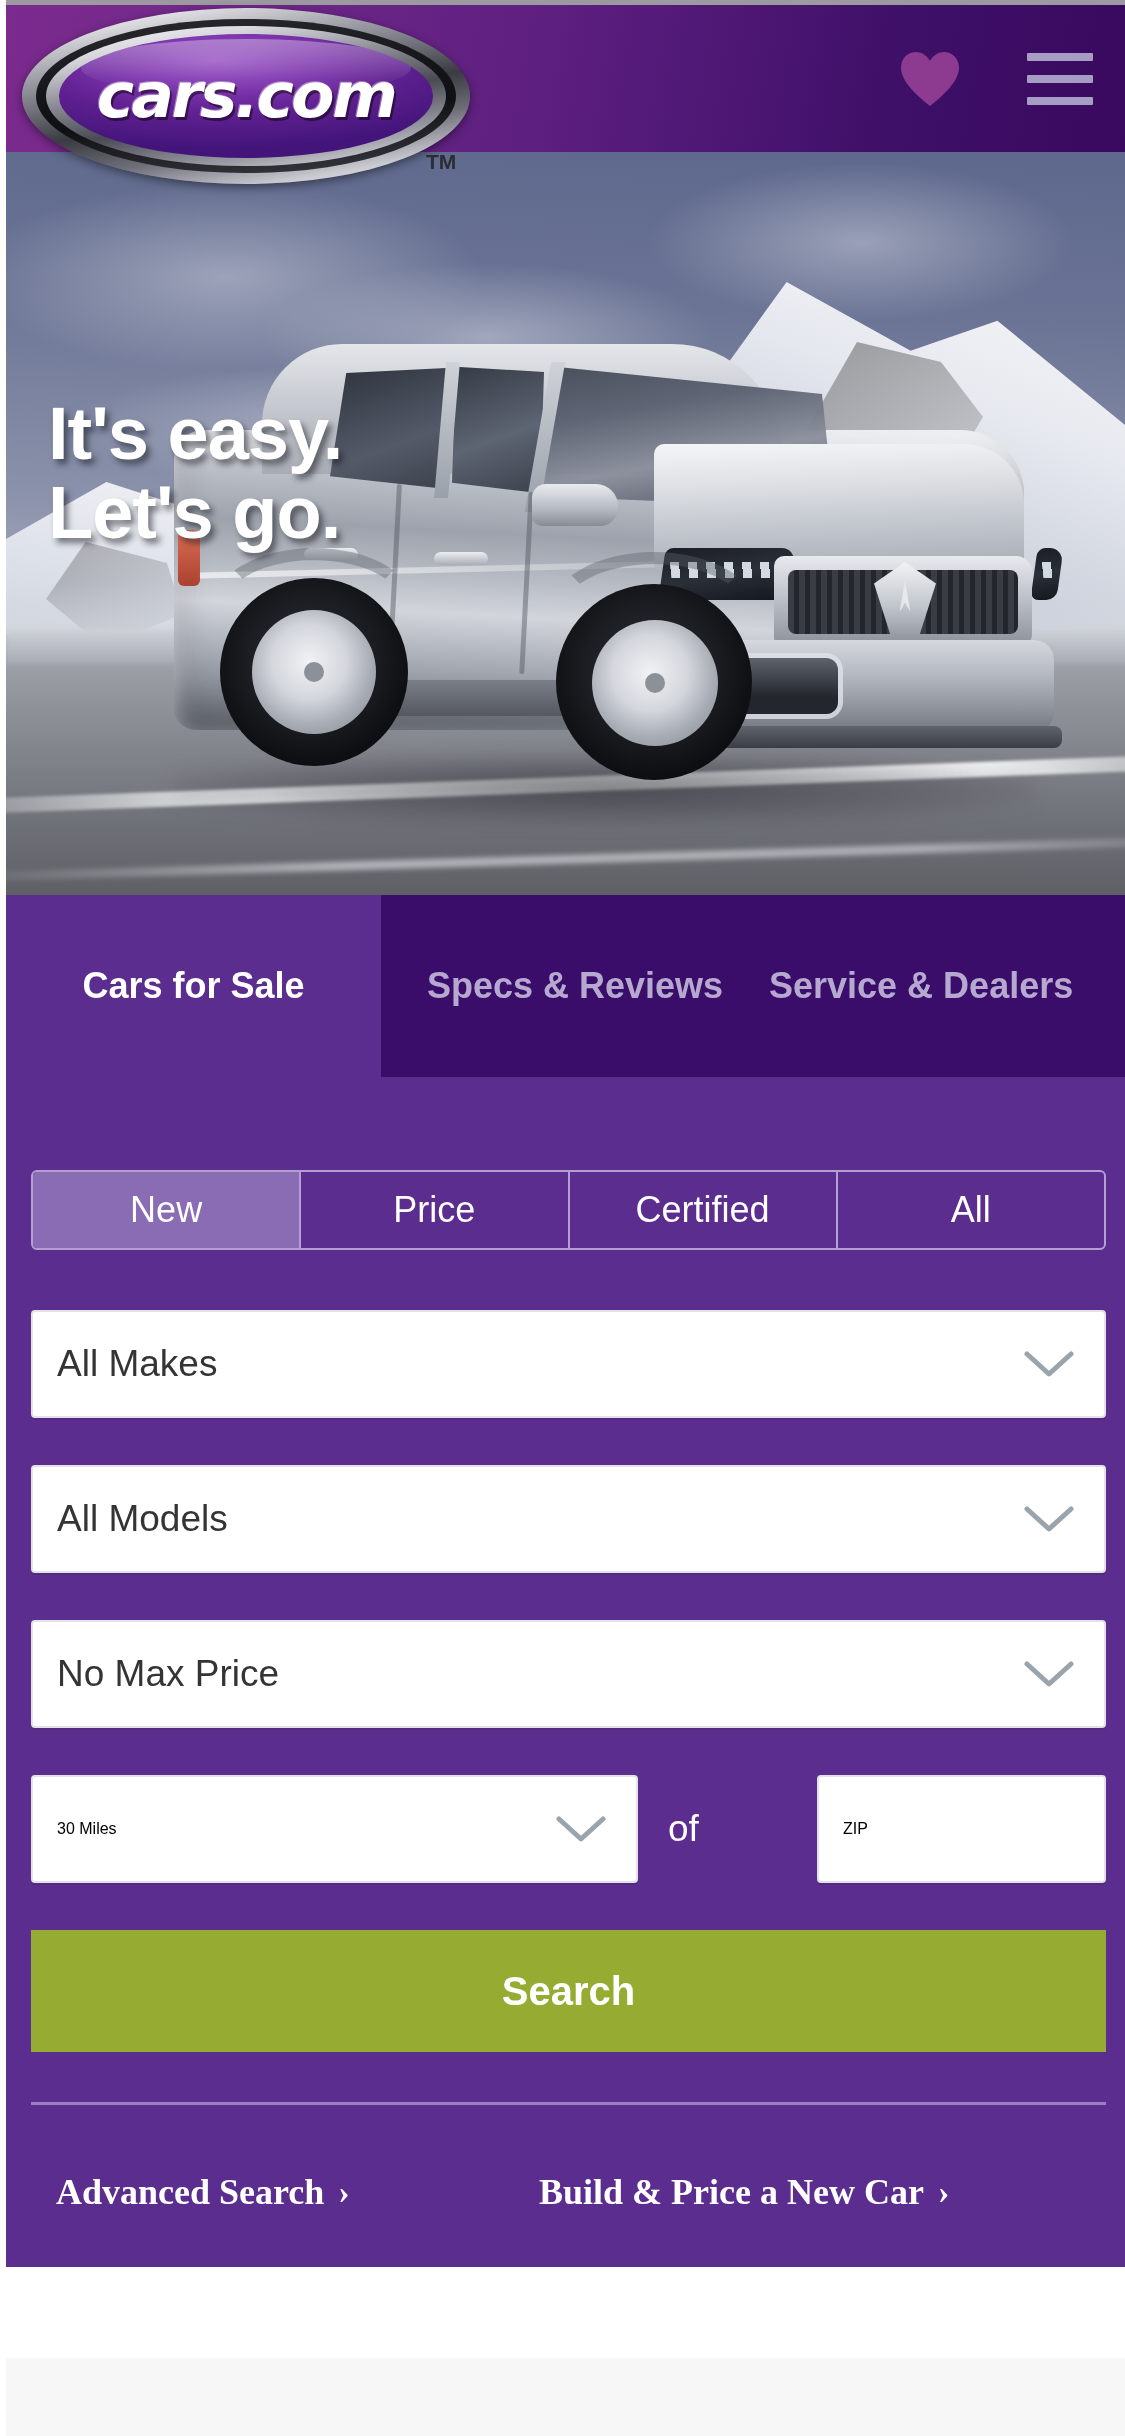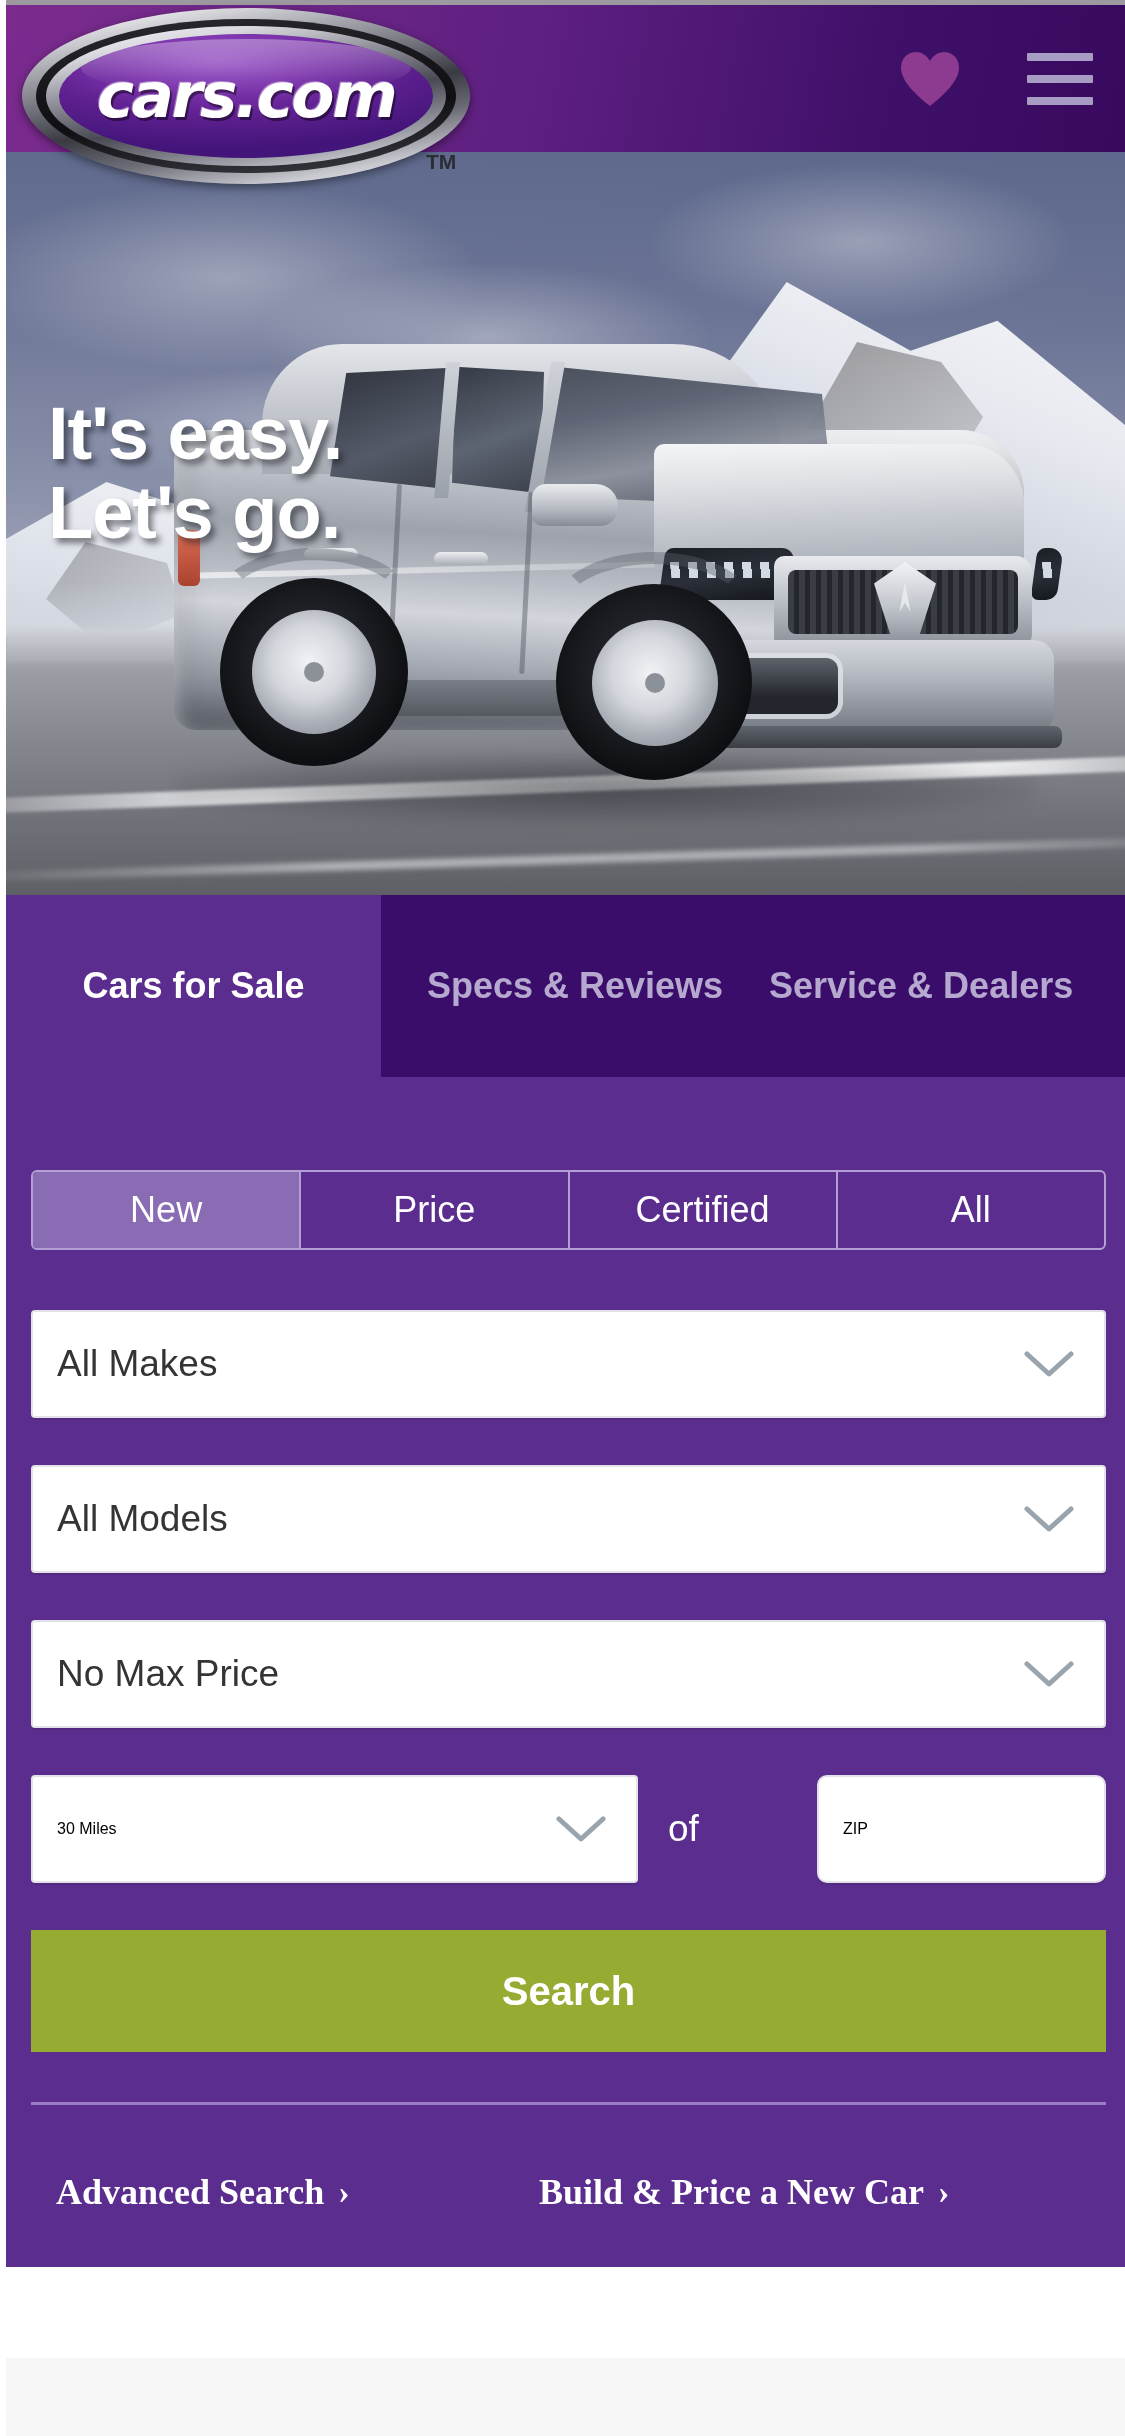--- a/index.html
+++ b/index.html
@@ -358,21 +358,21 @@
     display:flex; align-items:center; padding:0 24px;
     box-shadow:0 2px 0 rgba(0,0,0,.08);
   }
   .of-label {
     position:absolute; left:662px; top:0; height:108px;
     display:flex; align-items:center;
     font-size:37px; color:#ffffff;
   }
   .f-zip {
     position:absolute; left:811px; top:0; width:289px; height:108px;
-    background:#ffffff; border:2px solid #e2e2e8; border-radius:10px;
+    background:#ffffff; border:2px solid #e2e2e8; border-radius:4px;
     display:flex; align-items:center; padding:12px 24px;
     box-shadow:0 2px 0 rgba(0,0,0,.08);
   }
 
   .search-btn {
     position:absolute; left:25px; top:853px; width:1075px; height:122px;
     background:#95ab31; border:none; border-radius:0;
     display:flex; align-items:center; justify-content:center;
     font-size:40px; font-weight:bold; color:#ffffff;
     font-family:"Liberation Sans", sans-serif;

